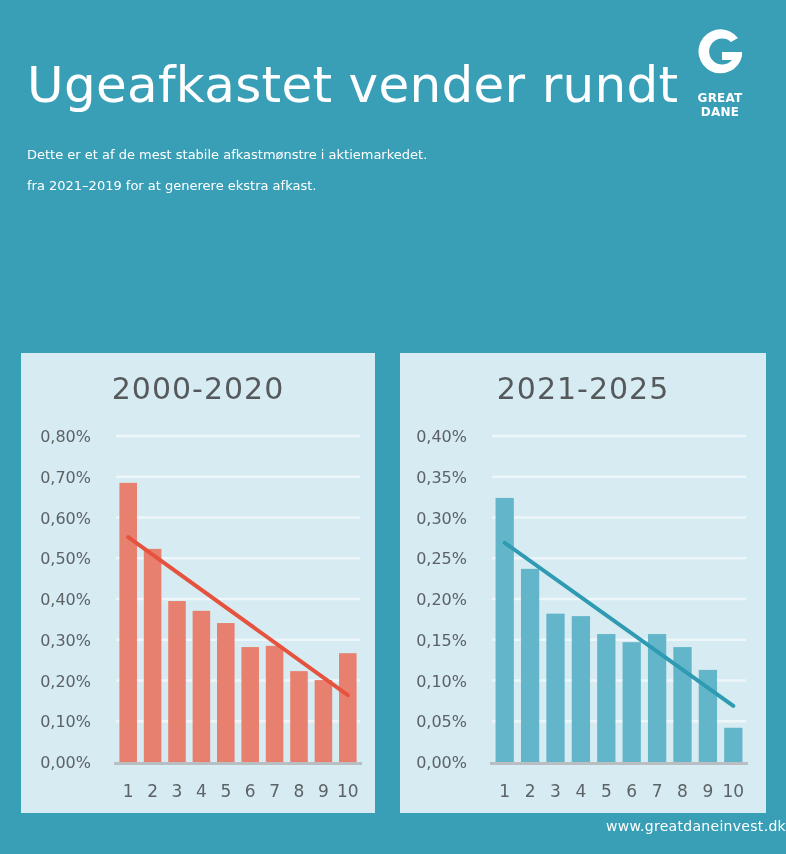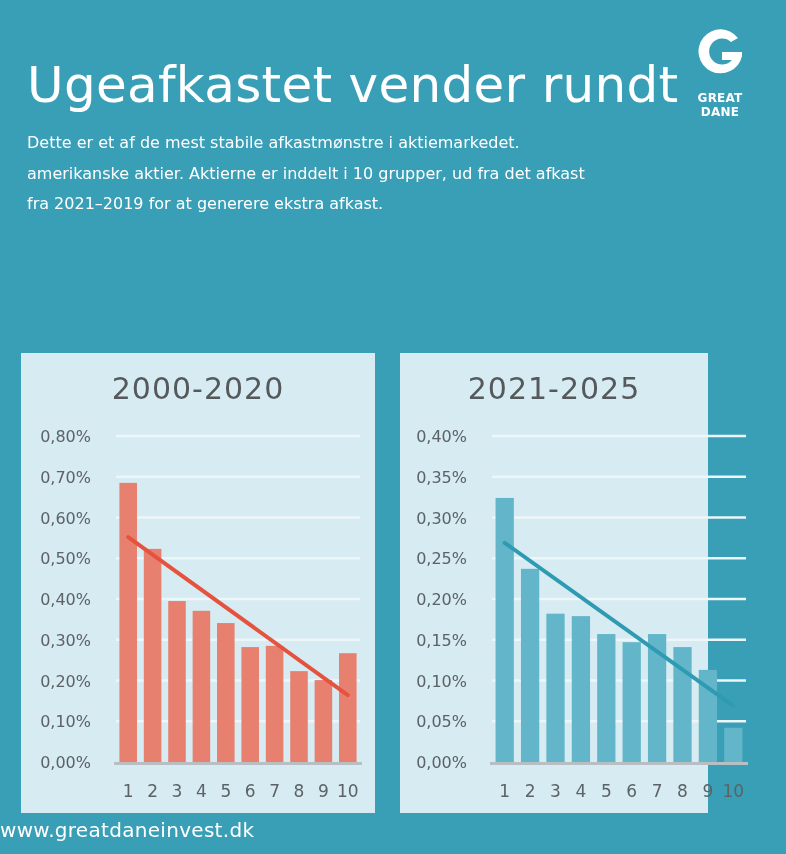--- a/index.html
+++ b/index.html
@@ -1,46 +1,45 @@
 <!DOCTYPE html>
 <html><head>
 <meta charset="utf-8">
 <style>
   html, body { margin:0; padding:0; }
   body { width:786px; height:854px; background:#399fb6; position:relative; overflow:hidden; font-family:"DejaVu Sans", sans-serif; color:#fff; }
   .title { position:absolute; left:27px; top:56px; font-size:50px; font-weight:normal; letter-spacing:0.3px; }
   .logo { position:absolute; left:680px; top:26px; width:80px; text-align:center; }
   .logo .g { width:52px; height:52px; margin:0 auto; }
   .logo .brand { font-size:12px; font-weight:bold; margin-top:9px; letter-spacing:0.2px; }
-  .intro { position:absolute; left:27px; top:128px; width:740px; font-size:16px; line-height:30.7px; }
+  .intro { position:absolute; left:27px; top:140px; width:740px; font-size:13px; line-height:30.7px; }
   .intro div { white-space:nowrap; }
   .panel { position:absolute; top:353px; width:354px; height:460px; background:#d6ebf2; }
   .panel.left { left:21px; }
-  .panel.right { left:400px; width:308px; }
+  .panel.right { left:400px; width:366px; }
   .panel .ptitle { position:absolute; top:18px; left:0; width:100%; text-align:center; font-size:30px; color:#55595c; letter-spacing:1px; }
   .panel svg { position:absolute; left:0; top:0; }
-  .footer { position:absolute; left:0; top:818px; width:786px; text-align:left; font-size:20px; color:#fff; letter-spacing:0.3px; }
+  .footer { position:absolute; left:0; top:818px; width:786px; text-align:right; font-size:14px; color:#fff; letter-spacing:0.3px; }
   .ytick { font-family:"DejaVu Sans", sans-serif; font-size:16px; fill:#5c6266; }
   .xtick { font-family:"DejaVu Sans", sans-serif; font-size:17px; fill:#5c6266; }
 </style>
 </head>
 <body>
 
 <div class="title">Ugeafkastet vender rundt</div>
 
 <div class="logo">
   <svg class="g" viewBox="0 0 52 52" width="52" height="52">
     <path d="M44 12 A22 22 0 1 0 48 30 L48 26 L28 26 L28 34 L38 34 A13 13 0 1 1 37 16 Z" fill="#ffffff"></path>
   </svg>
   <div class="brand">GREAT DANE</div>
 </div>
 
 <div class="intro">
   <div>Dette er et af de mest stabile afkastmønstre i aktiemarkedet.</div>
-  <div>amerikanske aktier. Aktierne er inddelt i 10 grupper, ud fra det afkast</div>
   <div>fra 2021–2019 for at generere ekstra afkast.</div>
 </div>
 
 <div class="panel left">
   <div class="ptitle">2000-2020</div>
   <svg id="chart0" width="354" height="460">
       <text x="70" y="415" text-anchor="end" class="ytick">0,00%</text>
       <line x1="95" x2="339" y1="368.25" y2="368.25" stroke="#edf6f9" stroke-width="2.5"></line>
       <text x="70" y="374.25" text-anchor="end" class="ytick">0,10%</text>
       <line x1="95" x2="339" y1="327.5" y2="327.5" stroke="#edf6f9" stroke-width="2.5"></line>

